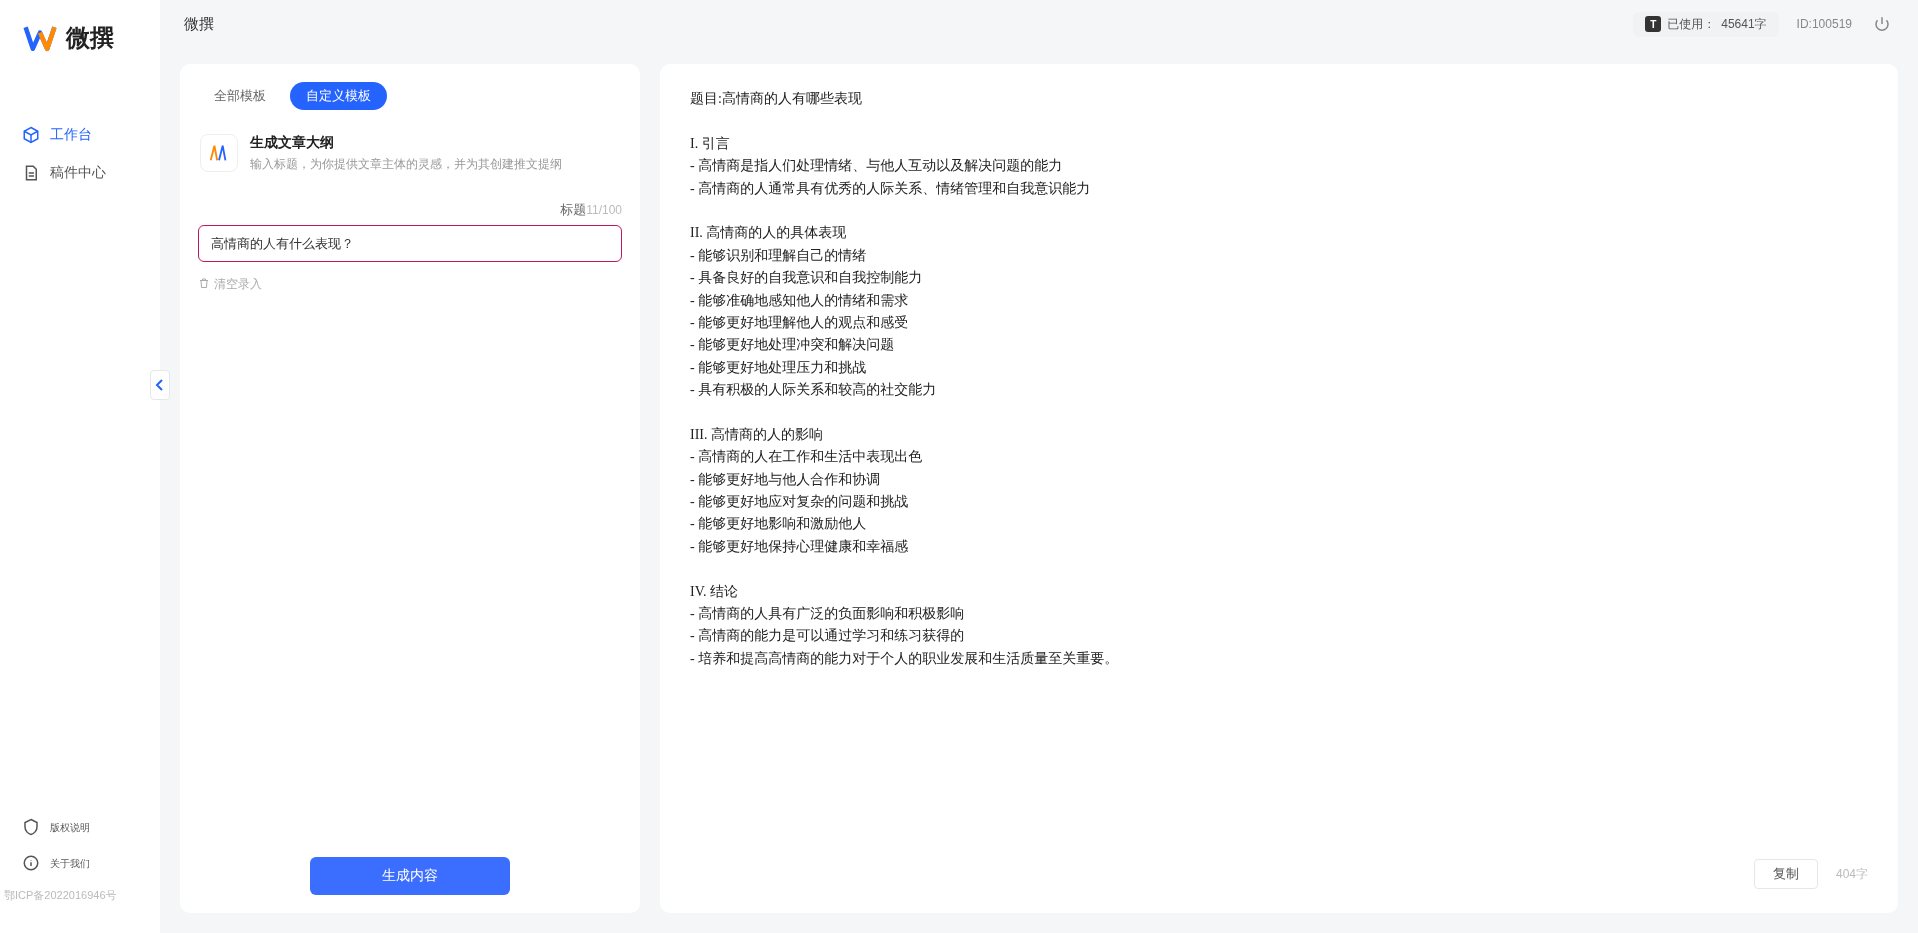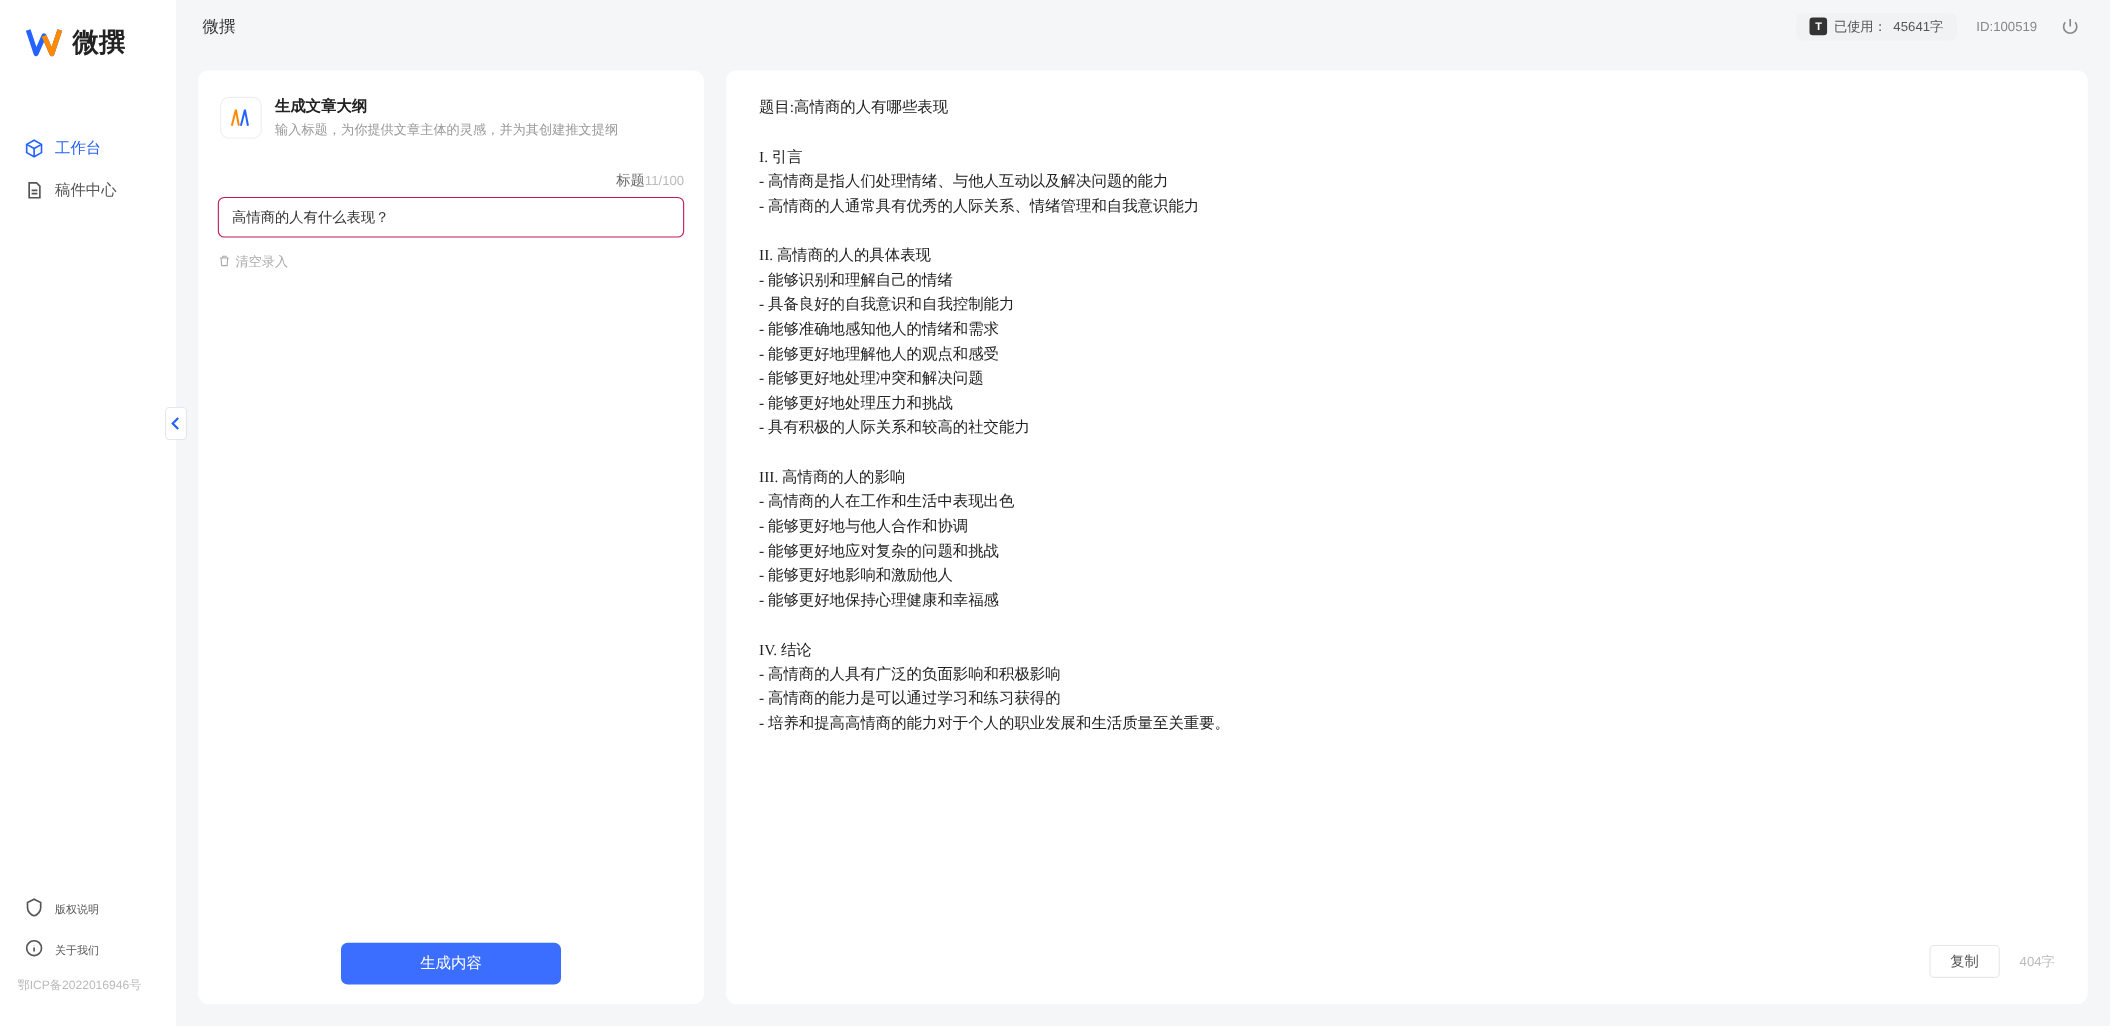--- a/index.html
+++ b/index.html
@@ -12,21 +12,21 @@
 .logo-wrap { display: flex; align-items: center; gap: 8px; padding: 0 22px 30px 22px; }
 .logo-mark { width: 36px; height: 36px; }
 .logo-text { font-size: 24px; font-weight: 700; color: #222; }
 .nav { flex: 1; padding-top: 30px; }
 .nav-item { display: flex; align-items: center; gap: 10px; padding: 10px 22px; cursor: pointer; color: #555; }
 .nav-item.active { color: #2563ff; }
 .nav-item .icon { width: 18px; height: 18px; display: inline-flex; align-items: center; justify-content: center; }
 .nav-item .label { font-size: 14px; }
 .sidebar-bottom { padding: 0 0 10px 0; }
 .footer-link { display: flex; align-items: center; gap: 10px; padding: 8px 22px; color: #555; cursor: pointer; font-size: 10px; }
-.icp { padding: 6px 22px 0 16px; font-size: 11px; color: #bbb; }
+.icp { padding: 6px 22px 0 4px; font-size: 11px; color: #bbb; }
 .collapse-handle { position: absolute; right: -10px; top: 370px; width: 20px; height: 30px; background: #fff; border: 1px solid #e5e7eb; border-radius: 4px; display: flex; align-items: center; justify-content: center; cursor: pointer; color: #2563ff; }
 
 
 .main { flex: 1; display: flex; flex-direction: column; }
 .topbar { height: 48px; display: flex; align-items: center; padding: 0 24px; gap: 18px; }
 .topbar-title { font-size: 15px; color: #333; }
 .topbar-spacer { flex: 1; }
 .usage-badge { display: flex; align-items: center; gap: 6px; background: #f1f2f4; border-radius: 6px; padding: 4px 12px; font-size: 12px; color: #555; }
 .usage-badge .t-icon { width: 16px; height: 16px; background: #333; color: #fff; border-radius: 3px; display: inline-flex; align-items: center; justify-content: center; font-size: 10px; font-weight: 700; }
 .user-id { font-size: 12px; color: #888; }
@@ -137,20 +137,24 @@
       <div class="power-btn">
         <svg width="18" height="18" viewBox="0 0 24 24" fill="none" stroke="currentColor" stroke-width="2">
             <path d="M12 3 V12"></path>
             <path d="M6 7 A8 8 0 1 0 18 7"></path>
           </svg>
       </div>
     </header>
 
     <div class="content">
       <section class="panel-left">
+        <div class="tabs">
+          <div class="tab">全部模板</div>
+          <div class="tab active">自定义模板</div>
+        </div>
         <div class="template-card">
           <div class="template-icon">
             <svg viewBox="0 0 24 24">
                 <path d="M3 20 L7 4 L10 20" stroke="#ff8a00" stroke-width="2" fill="none"></path>
                 <path d="M12 20 L16 4 L19 20" stroke="#2563ff" stroke-width="2" fill="none"></path>
               </svg>
           </div>
           <div>
             <div class="template-title">生成文章大纲</div>
             <div class="template-desc">输入标题，为你提供文章主体的灵感，并为其创建推文提纲</div>

